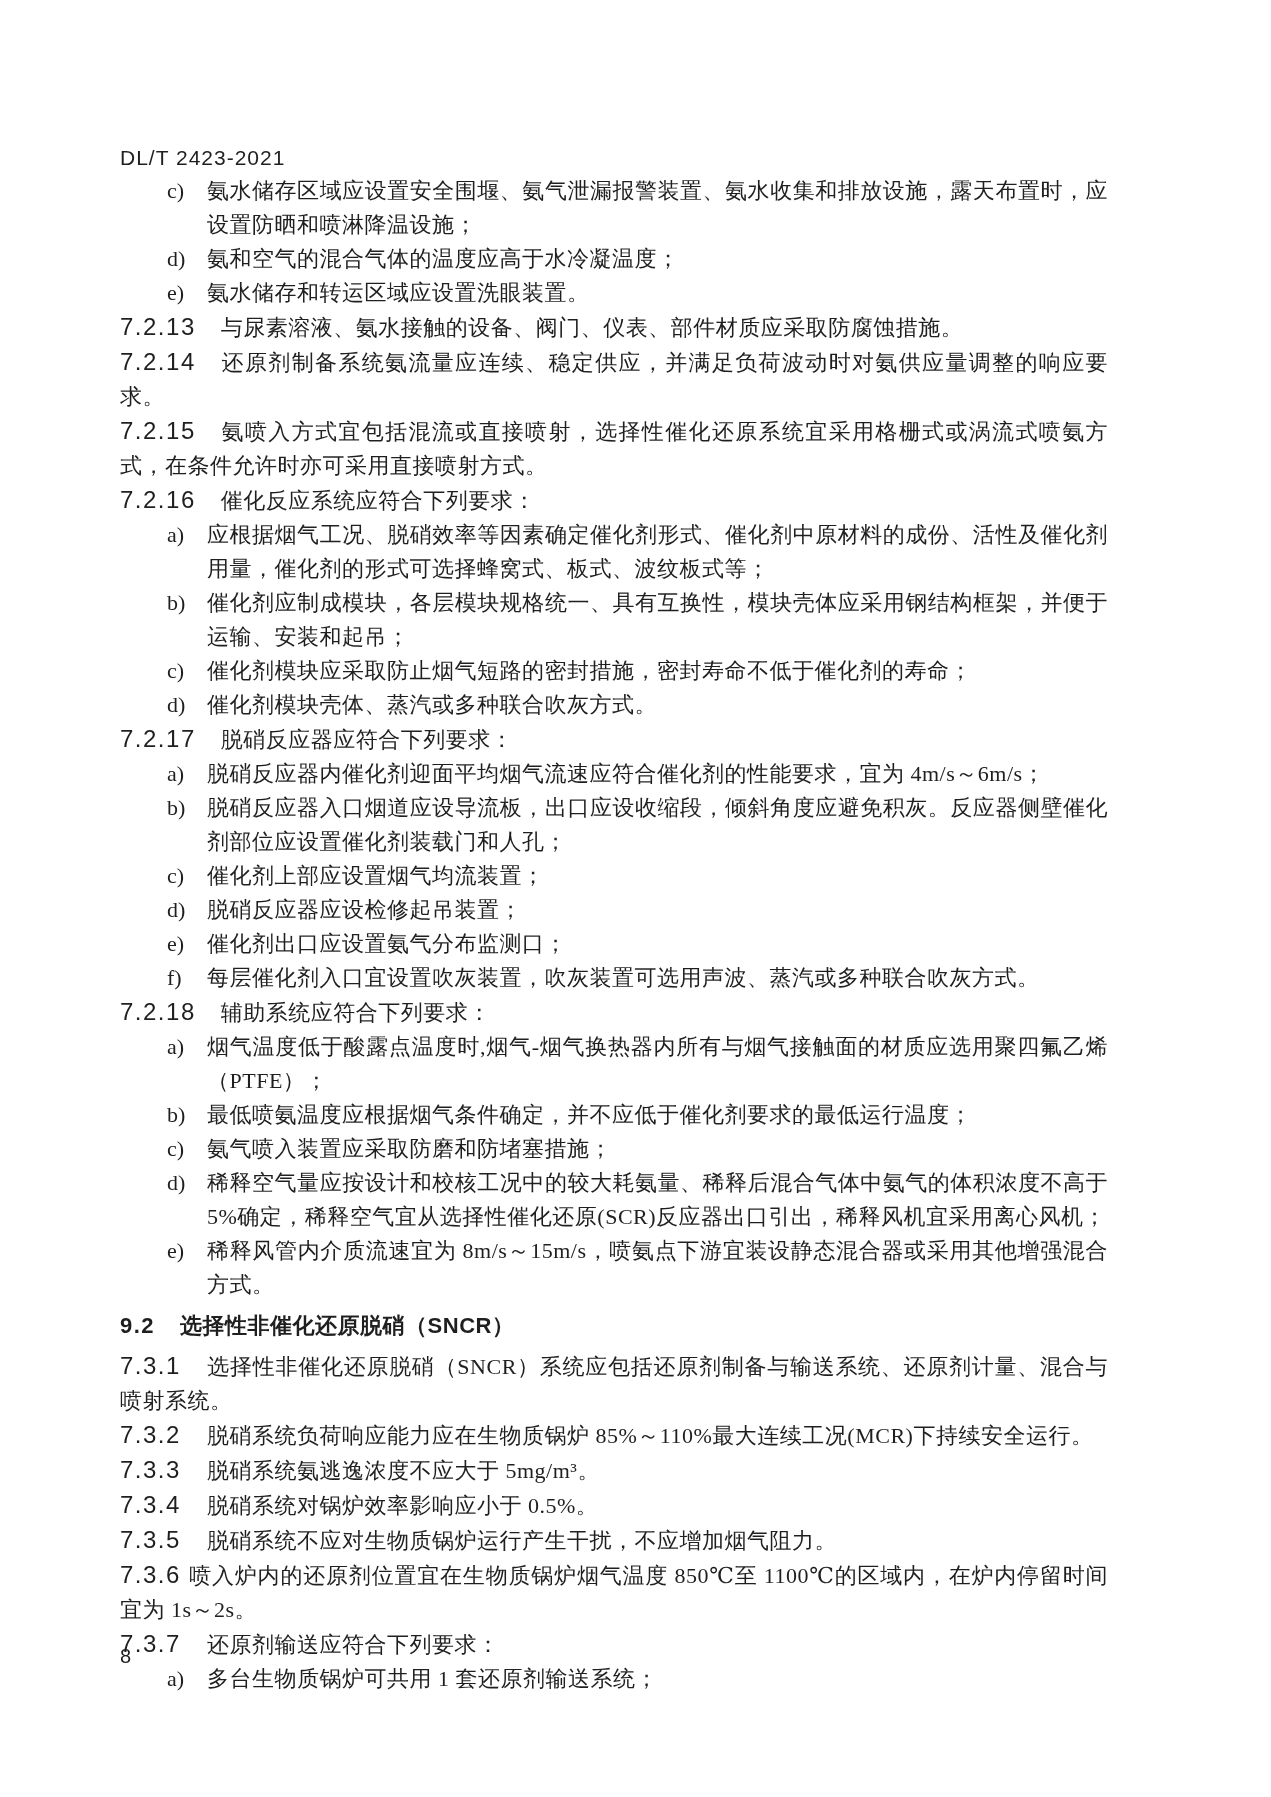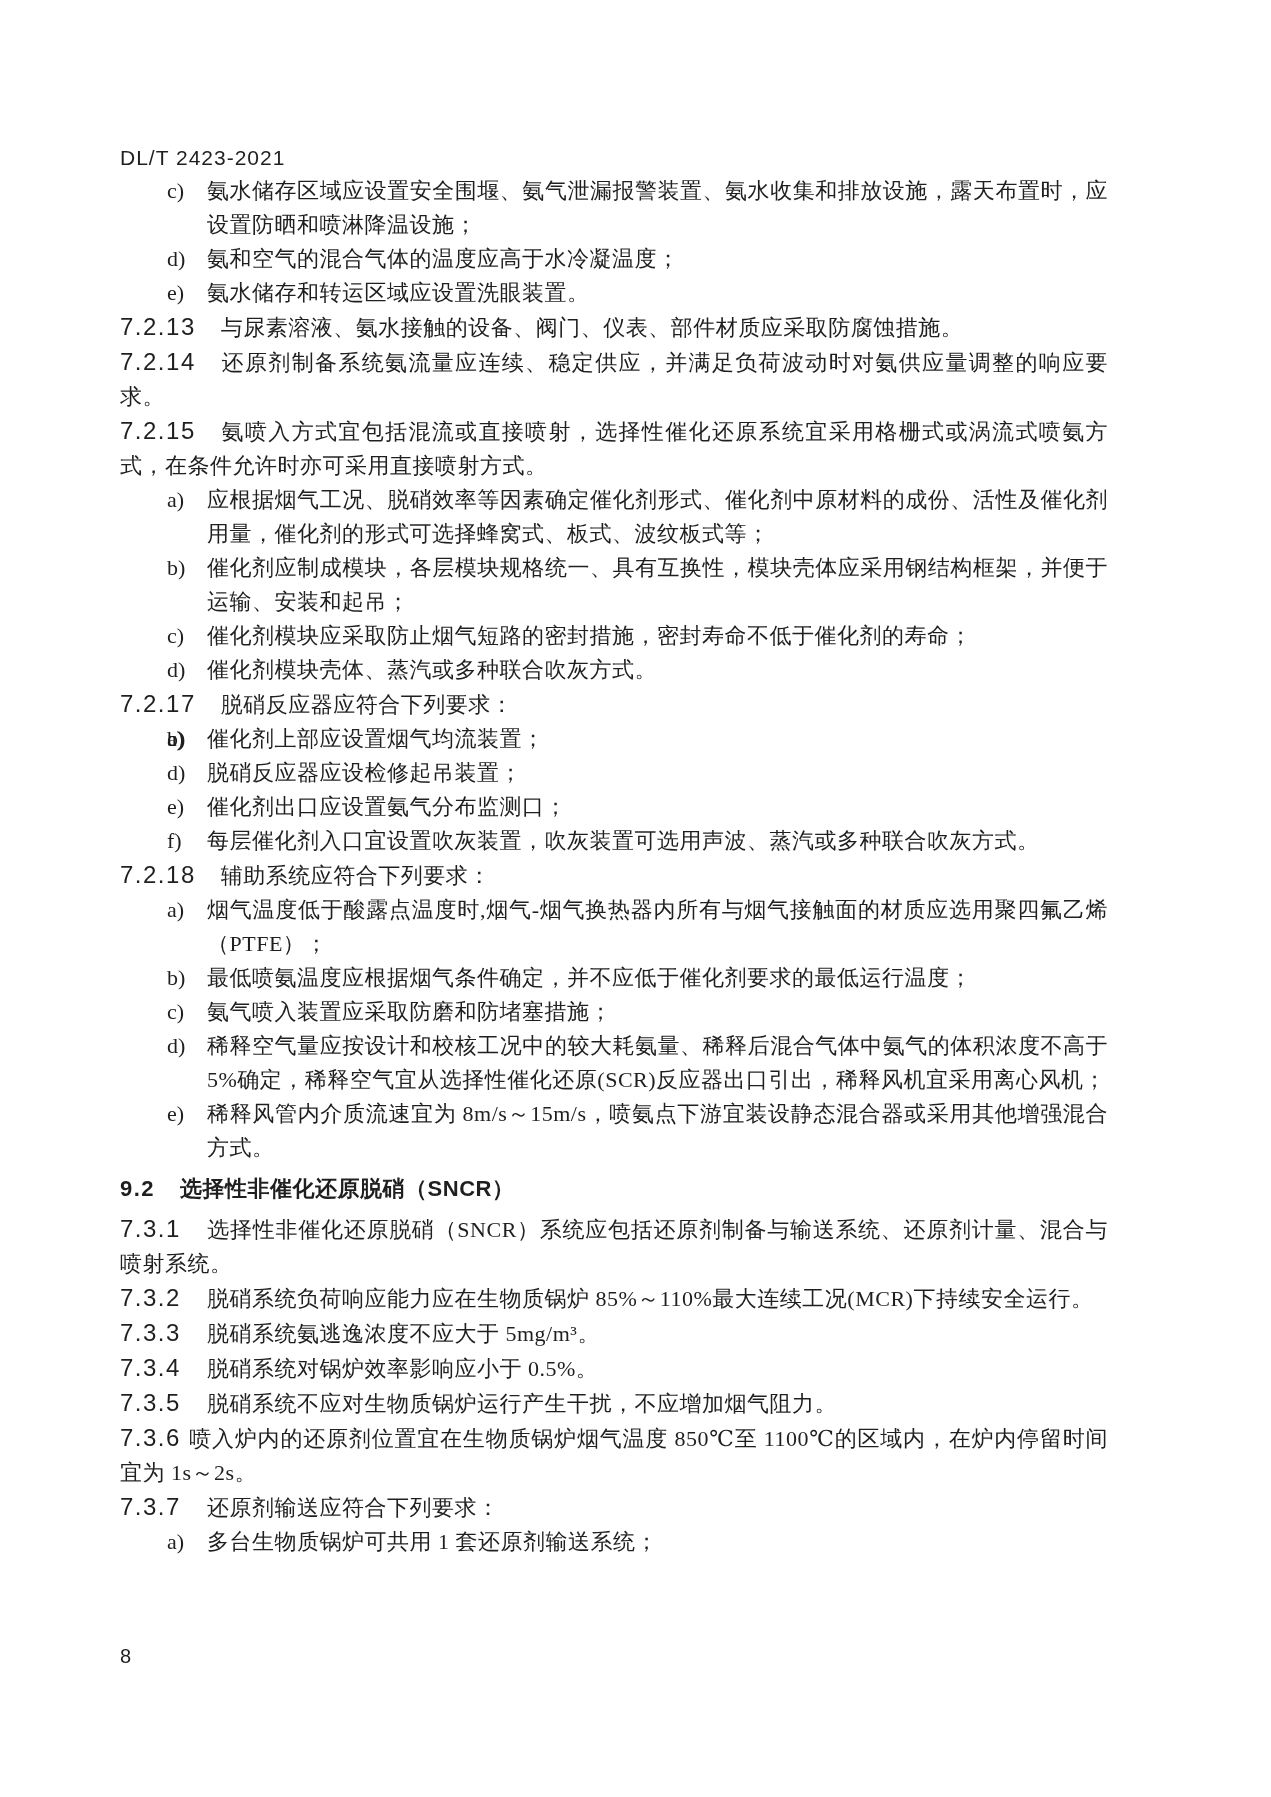--- a/index.html
+++ b/index.html
@@ -87,30 +87,31 @@
 
   <div class="content">
 
     <p class="li"><span class="li-label">c)</span><span>氨水储存区域应设置安全围堰、氨气泄漏报警装置、氨水收集和排放设施，露天布置时，应设置防晒和喷淋降温设施；</span></p>
     <p class="li"><span class="li-label">d)</span><span>氨和空气的混合气体的温度应高于水冷凝温度；</span></p>
     <p class="li"><span class="li-label">e)</span><span>氨水储存和转运区域应设置洗眼装置。</span></p>
 
     <p class="sec"><span class="sec-num">7.2.13</span><span>与尿素溶液、氨水接触的设备、阀门、仪表、部件材质应采取防腐蚀措施。</span></p>
     <p class="sec"><span class="sec-num">7.2.14</span><span>还原剂制备系统氨流量应连续、稳定供应，并满足负荷波动时对氨供应量调整的响应要求。</span></p>
     <p class="sec"><span class="sec-num">7.2.15</span><span>氨喷入方式宜包括混流或直接喷射，选择性催化还原系统宜采用格栅式或涡流式喷氨方式，在条件允许时亦可采用直接喷射方式。</span></p>
+    <p class="sec"><span class="sec-num">7.2.16</span><span>催化反应系统应符合下列要求：</span></p>
 
     <p class="li"><span class="li-label">a)</span><span>应根据烟气工况、脱硝效率等因素确定催化剂形式、催化剂中原材料的成份、活性及催化剂用量，催化剂的形式可选择蜂窝式、板式、波纹板式等；</span></p>
     <p class="li"><span class="li-label">b)</span><span>催化剂应制成模块，各层模块规格统一、具有互换性，模块壳体应采用钢结构框架，并便于运输、安装和起吊；</span></p>
     <p class="li"><span class="li-label">c)</span><span>催化剂模块应采取防止烟气短路的密封措施，密封寿命不低于催化剂的寿命；</span></p>
     <p class="li"><span class="li-label">d)</span><span>催化剂模块壳体、蒸汽或多种联合吹灰方式。</span></p>
 
     <p class="sec"><span class="sec-num">7.2.17</span><span>脱硝反应器应符合下列要求：</span></p>
 
-    <p class="li"><span class="li-label">a)</span></p>
-    <p class="li"><span class="li-label">b)</span></p>
+    <p class="li"><span class="li-label">a)</span><span>脱硝反应器内催化剂迎面平均烟气流速应符合催化剂的性能要求，宜为 4m/s～6m/s；</span></p>
+    <p class="li"><span class="li-label">b)</span><span>脱硝反应器入口烟道应设导流板，出口应设收缩段，倾斜角度应避免积灰。反应器侧壁催化剂部位应设置催化剂装载门和人孔；</span></p>
     <p class="li"><span class="li-label">c)</span><span>催化剂上部应设置烟气均流装置；</span></p>
     <p class="li"><span class="li-label">d)</span><span>脱硝反应器应设检修起吊装置；</span></p>
     <p class="li"><span class="li-label">e)</span><span>催化剂出口应设置氨气分布监测口；</span></p>
     <p class="li"><span class="li-label">f)</span><span>每层催化剂入口宜设置吹灰装置，吹灰装置可选用声波、蒸汽或多种联合吹灰方式。</span></p>
 
     <p class="sec"><span class="sec-num">7.2.18</span><span>辅助系统应符合下列要求：</span></p>
 
     <p class="li"><span class="li-label">a)</span><span>烟气温度低于酸露点温度时,烟气-烟气换热器内所有与烟气接触面的材质应选用聚四氟乙烯（PTFE）；</span></p>
     <p class="li"><span class="li-label">b)</span><span>最低喷氨温度应根据烟气条件确定，并不应低于催化剂要求的最低运行温度；</span></p>
     <p class="li"><span class="li-label">c)</span><span>氨气喷入装置应采取防磨和防堵塞措施；</span></p>

